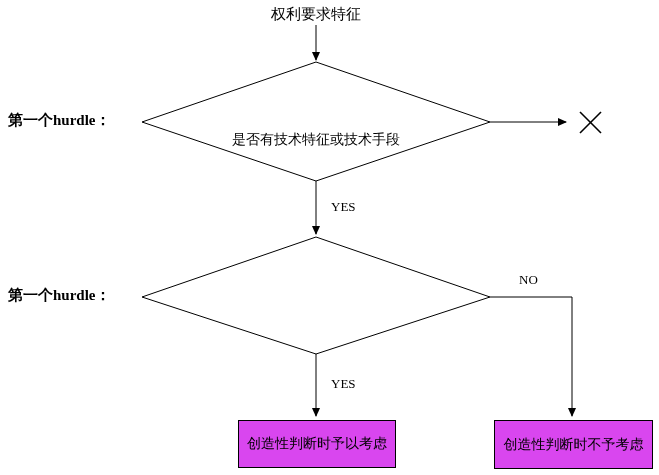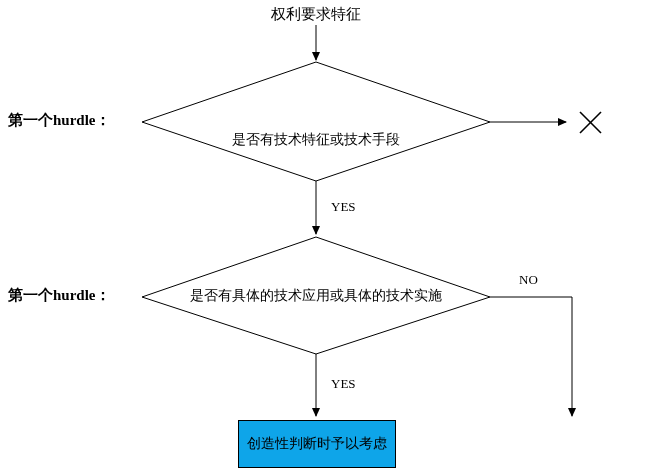--- a/index.html
+++ b/index.html
@@ -56,21 +56,21 @@
     position: absolute;
     font-size: 13px;
     white-space: nowrap;
   }
   .yes-1 { left: 331px; top: 199px; }
   .no-1  { left: 519px; top: 272px; font-family: Liberation Serif, serif; }
   .yes-2 { left: 331px; top: 376px; }
   .result-box {
     position: absolute;
     border: 1px solid #000000;
-    background: #0ea5e9;
+    background: #d946ef;
     display: flex;
     align-items: center;
     justify-content: center;
     font-size: 14px;
     text-align: center;
     box-sizing: border-box;
   }
   .box-considered     { left: 238px; top: 420px; width: 158px; height: 48px; }
   .box-not-considered { left: 494px; top: 420px; width: 159px; height: 49px; }
   svg line, svg polyline, svg polygon {
@@ -111,22 +111,24 @@
   </svg>
 
   <div class="txt start-label">权利要求特征</div>
 
   <div class="txt hurdle-label hurdle-1">第一个hurdle：</div>
   <div class="diamond-text diamond-text-1">是否有技术特征或技术手段</div>
 
   <div class="edge-label yes-1">YES</div>
 
   <div class="txt hurdle-label hurdle-2">第一个hurdle：</div>
-  <div class="diamond-text diamond-text-2">是否有具体的技术应用或具体的技术实施</div>
 
   <div class="edge-label no-1">NO</div>
   <div class="edge-label yes-2">YES</div>
 
   <div class="result-box box-considered">
     <span>创造性判断时予以考虑</span>
   </div>
+  <div class="result-box box-not-considered">
+    <span>创造性判断时不予考虑</span>
+  </div>
 
 </div>
 
 </body></html>

